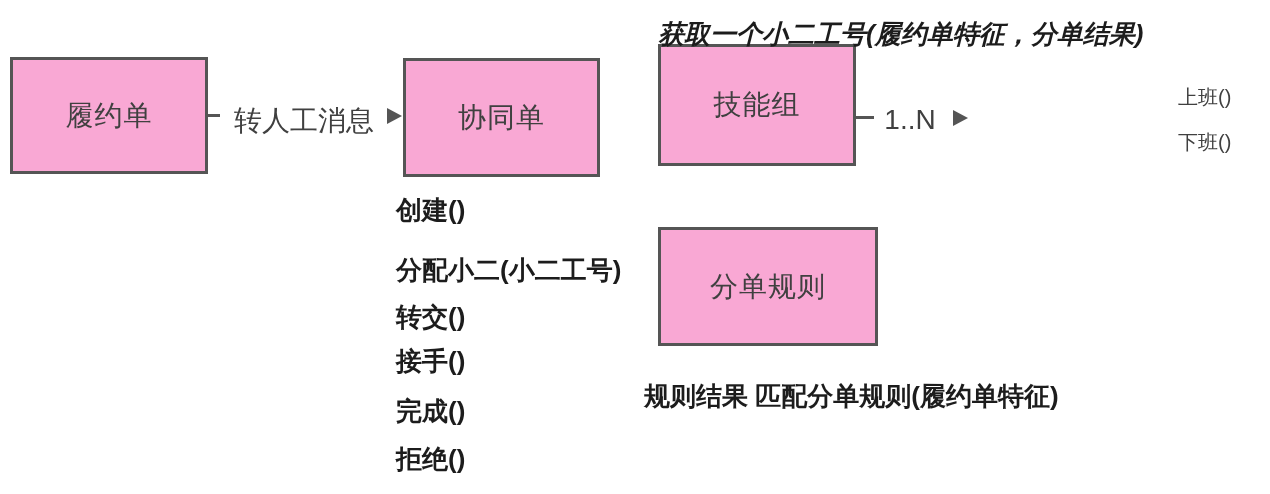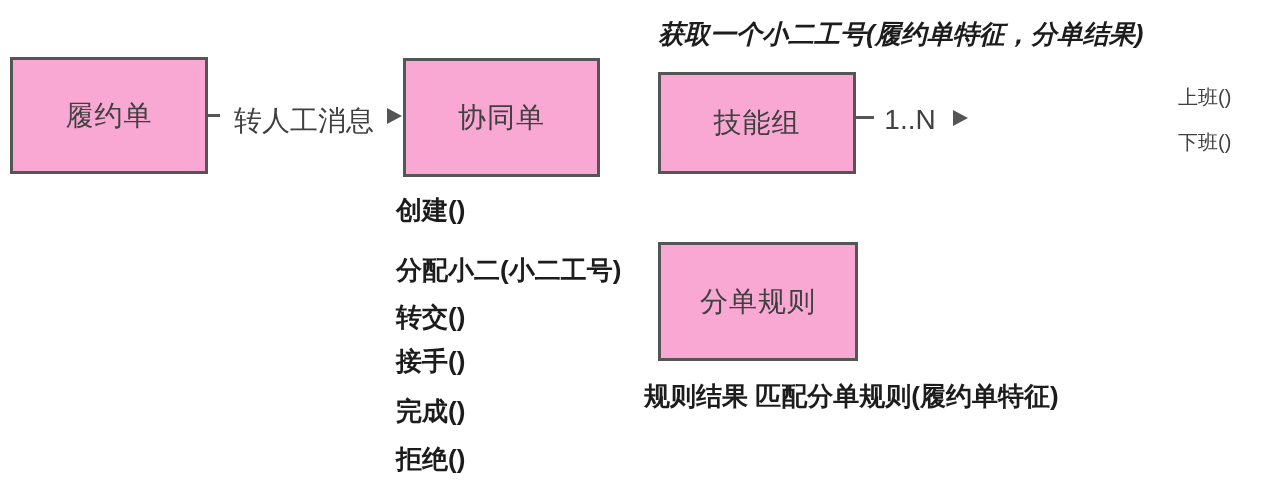--- a/index.html
+++ b/index.html
@@ -26,23 +26,23 @@
   }
   .box-label {
     font-size: 28px;
     font-weight: 400;
     color: #404040;
     letter-spacing: 1px;
     white-space: nowrap;
   }
   .box-fulfillment { left: 10px;  top: 57px;  width: 198px; height: 117px; }
   .box-collab      { left: 403px; top: 58px;  width: 197px; height: 119px; }
-  .box-skill       { left: 658px; top: 72px;  width: 198px; height: 102px; }
+  .box-skill       { left: 658px; top: 44px;  width: 198px; height: 122px; }
   .box-xiaoer      { left: 969px; top: 59px;  width: 199px; height: 118px; }
-  .box-rule        { left: 658px; top: 242px; width: 200px; height: 119px; }
+  .box-rule        { left: 658px; top: 227px; width: 220px; height: 119px; }
 
   .hline {
     position: absolute;
     height: 3px;
     background: #555555;
   }
   .stub1 { left: 208px; top: 114px; width: 12px; }
   .stub2 { left: 855px; top: 116px; width: 19px; }
 
   .arrowhead {

